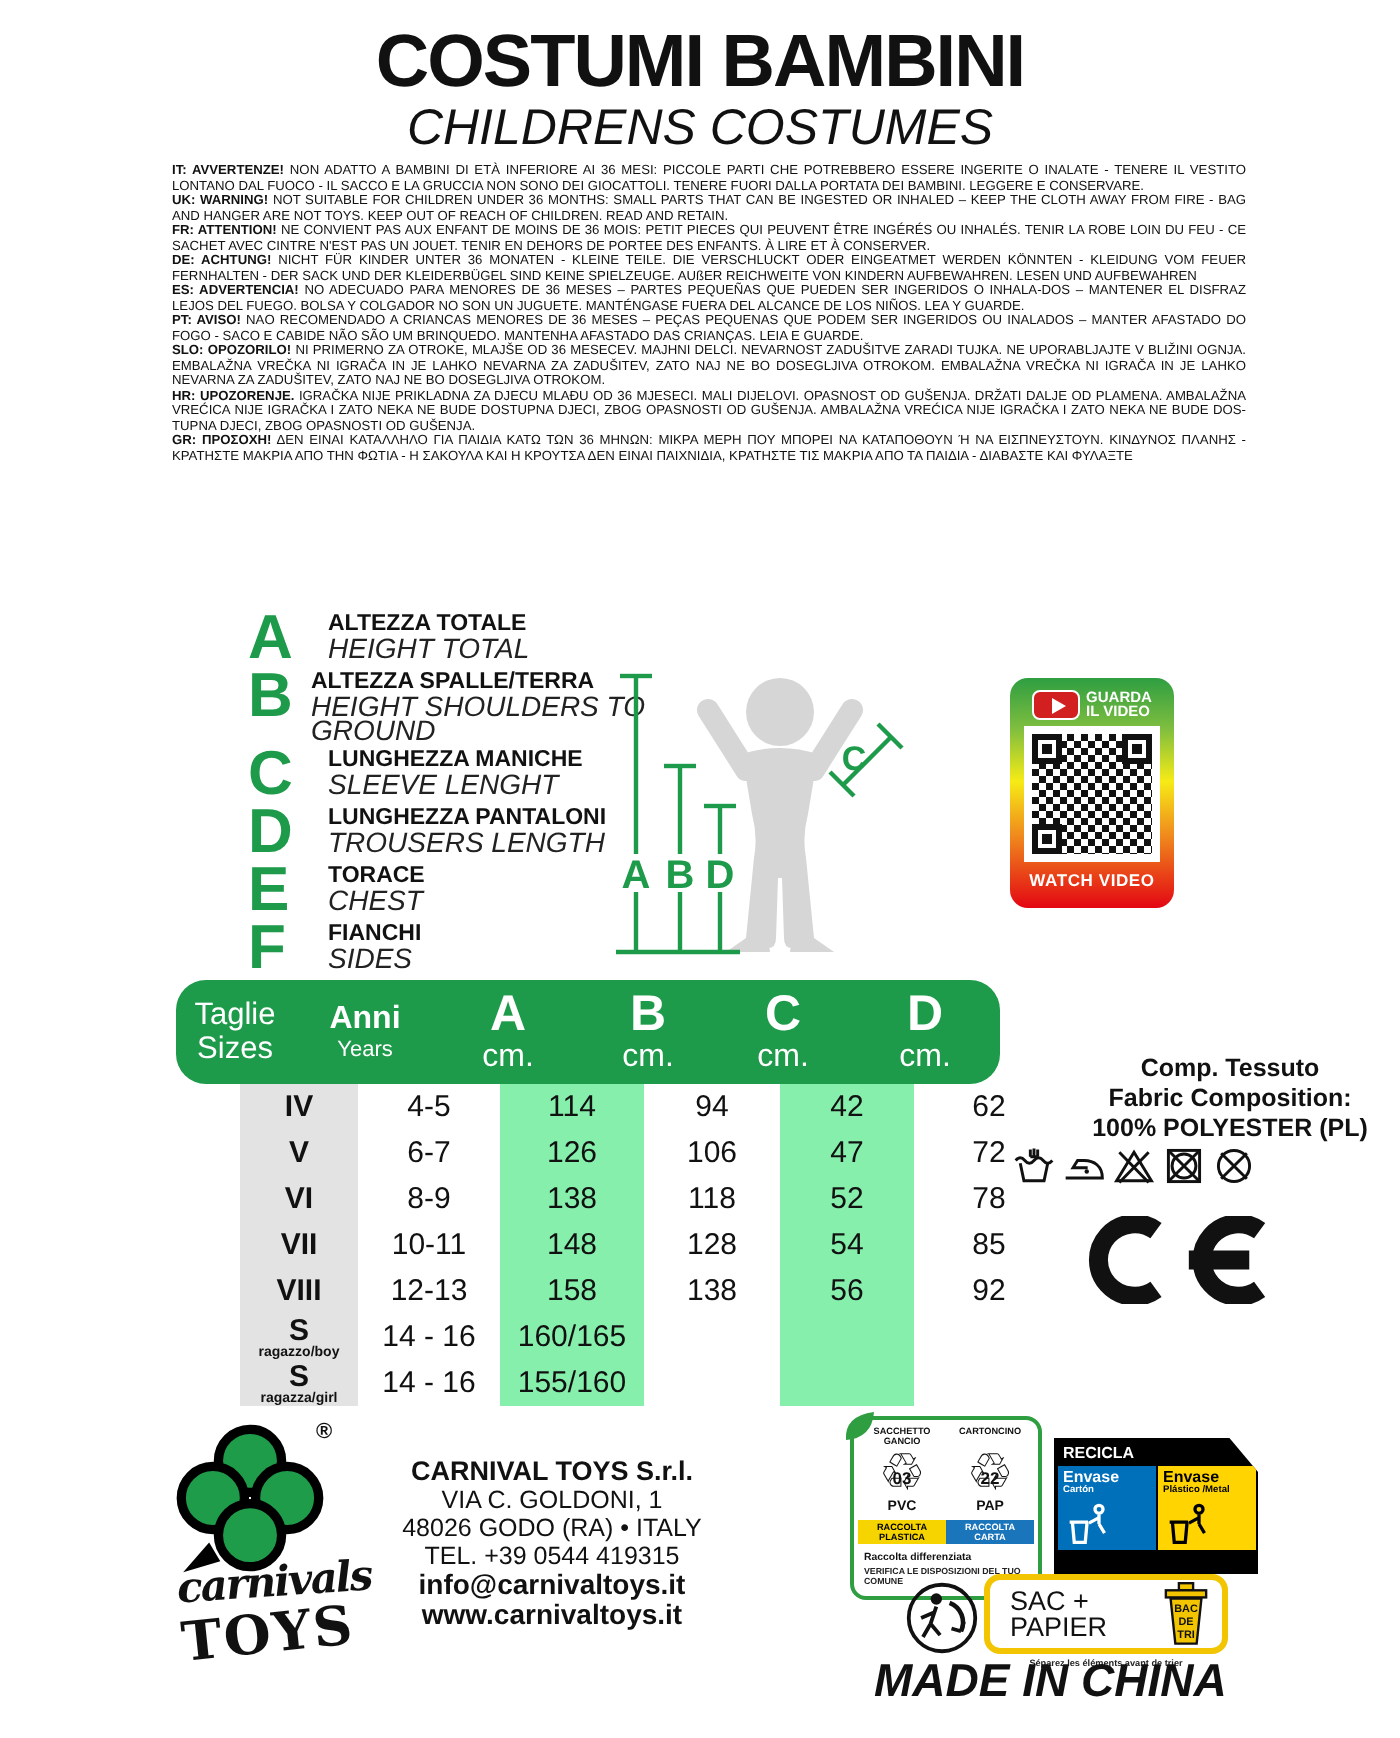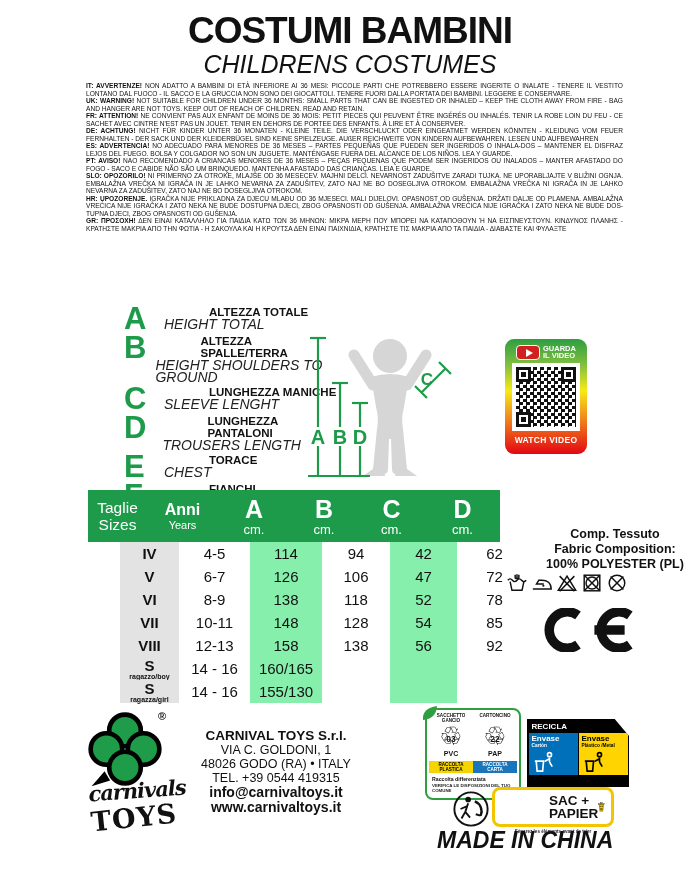--- a/index.html
+++ b/index.html
@@ -15,21 +15,21 @@
 
   
   .warnings { position:absolute; left:86px; top:82px; width:537px; text-align:justify; }
   .warn { font-size:6.6px; line-height:7.5px; color:#111; }
   .warn b { font-weight:bold; }
 
   
   .legend { position:absolute; left:124px; top:306px; width:215px; }
   .legend-row { display:flex; align-items:flex-start; margin-bottom:3px; min-height:26px; }
   .legend-letter { width:40px; font-size:31px; line-height:26px; font-weight:bold; color:#1E9B4A; }
-  .legend-it { font-size:11.5px; font-weight:bold; line-height:12px;margin-left:45px; }
+  .legend-it { font-size:11.5px; font-weight:bold; line-height:12px; }
   .legend-en { font-size:14px; font-style:italic; line-height:12px; color:#222; }
 
   
   .diagram { position:absolute; left:303px; top:333px; }
 
   
   .video-card { position:absolute; left:505px; top:339px; width:82px; height:115px; border-radius:9px;
     background:linear-gradient(180deg,#2E9E41 0%,#7FBE3F 22%,#F6EB16 45%,#F08C1D 68%,#E30613 100%);
     padding:4px 5px; display:flex; flex-direction:column; align-items:center; }
   .vc-top { display:flex; align-items:center; gap:3px; height:18px; }
@@ -42,27 +42,27 @@
   .qr-mod { width:100%; height:100%;
     background-image:repeating-conic-gradient(#111 0% 25%, #fff 0% 50%);
     background-size:7px 7px; }
   .finder { position:absolute; width:15px; height:15px; background:#fff; border:3px solid #111; }
   .finder::after { content:""; position:absolute; left:2px; top:2px; width:5px; height:5px; background:#111; }
   .f1 { left:4px; top:4px; } .f2 { right:4px; top:4px; } .f3 { left:4px; bottom:4px; }
   .vc-bottom { color:#fff; font-weight:bold; font-size:8.5px; margin-top:4px; letter-spacing:0.3px; }
 
   
   .thead, .tbody { position:absolute; left:88px; width:412px; display:grid;
-                   grid-template-columns:59px 71px 72px 68px 67px 75px; }
+                   grid-template-columns:59px 71px 72px 68px 67px 75px;border-radius:15px; }
   .thead { top:490px; height:52px; background:#1E9B4A; color:#fff; }
   .hcell { display:flex; flex-direction:column; align-items:center; justify-content:center; line-height:1; }
   .hcell .h-letter { font-size:25px; font-weight:bold; }
   .hcell .h-bold { font-weight:bold; font-size:16px; }
   .hcell .h-sub { font-size:11px; margin-top:2px; }
-  .hcell .h-sub-cm { font-size:13px; margin-top:1px; }
+  .hcell .h-sub-cm { font-size:16px; margin-top:1px; }
   .hcell .h-two { font-size:15.5px; line-height:17px; }
   .tbody { top:542px;margin-left:32px; }
   .tbody .cell { min-height:23px; display:flex; align-items:center; justify-content:center;
                  font-size:15px; }
   .tbody .cell:nth-child(6n+1) { background:#E3E3E3; font-weight:bold; flex-direction:column; line-height:1; }
   .tbody .cell:nth-child(6n+3), .tbody .cell:nth-child(6n+5) { background:#86efac; }
   .size-sub { font-size:7px; font-weight:bold; margin-top:0px; }
   .size-sub:empty { display:none; }
 
   
@@ -115,21 +115,21 @@
   .rec-yellow { background:#FFD400; color:#000; }
   .rec-t { font-size:8px; font-weight:bold; line-height:8px; }
   .rec-s { font-size:4.8px; font-weight:bold; line-height:5px; }
   .rec-p svg { position:absolute; left:3px; bottom:2px; }
 
   
   .triman { position:absolute; left:452px; top:790px; }
   .sacbox { position:absolute; left:492px; top:787px; width:122px; height:40px; background:#fff;
             border:3px solid #F2C500; border-radius:8px; display:flex; align-items:center;
             justify-content:space-between; padding:2px 6px 2px 10px; }
-  .sac-text { font-size:13.5px; font-weight:bold; line-height:13.5px; letter-spacing:0px;margin-left:44px; }
+  .sac-text { font-size:13.5px; font-weight:normal; line-height:13.5px; letter-spacing:0px; }
   .sac-note { position:absolute; left:492px; top:829px; width:122px; text-align:center;
               font-size:4.6px; font-weight:bold; color:#222; }
   .madein { position:absolute; left:437px; top:827px; font-size:23px; font-weight:bold;
             font-style:italic; letter-spacing:0px; }
 </style>
 </head>
 <body>
 
 <div class="page">
 
@@ -343,21 +343,21 @@
       <div class="cell">160/165</div>
       <div class="cell"></div>
       <div class="cell"></div>
       <div class="cell"></div>
 
       <div class="cell">
         <span>S</span>
         <span class="size-sub">ragazza/girl</span>
       </div>
       <div class="cell">14 - 16</div>
-      <div class="cell">155/130</div>
+      <div class="cell">155/160</div>
       <div class="cell"></div>
       <div class="cell"></div>
       <div class="cell"></div>
 
   </div>
 
   <div class="comp">
     <div>Comp. Tessuto</div>
     <div>Fabric Composition:</div>
     <div>100% POLYESTER (PL)</div>

